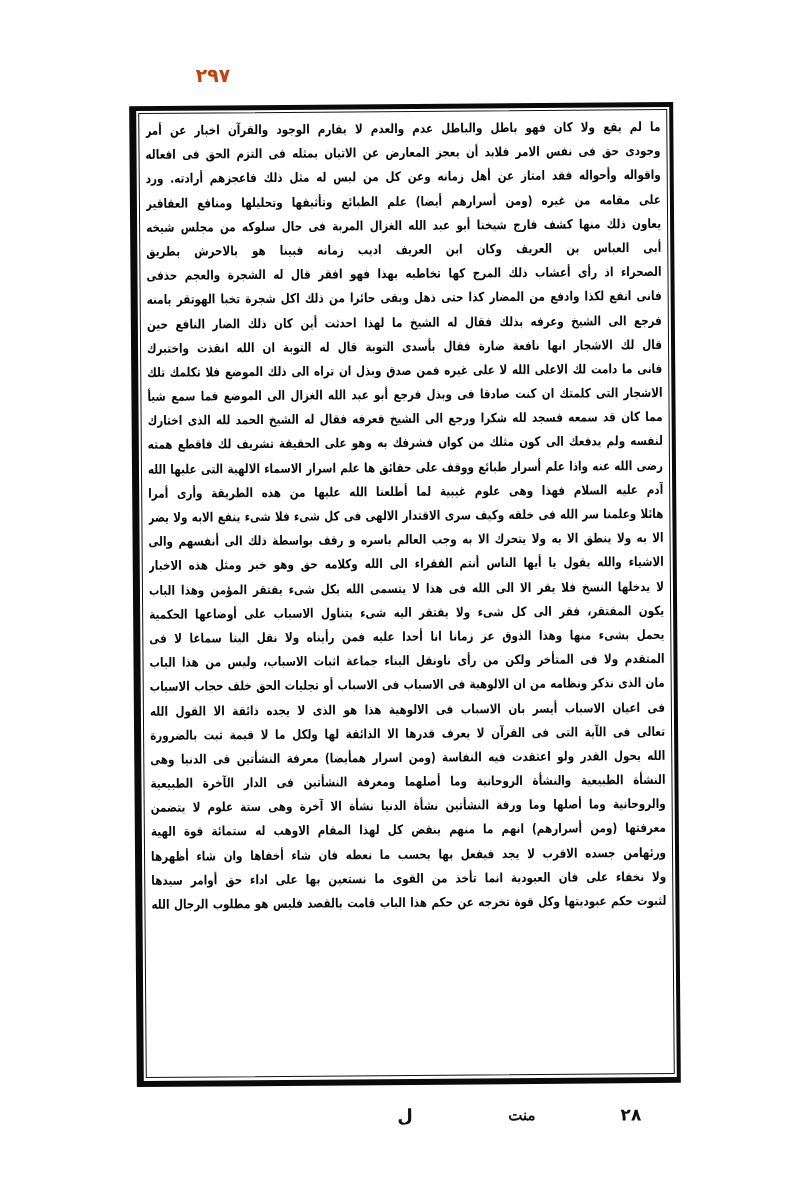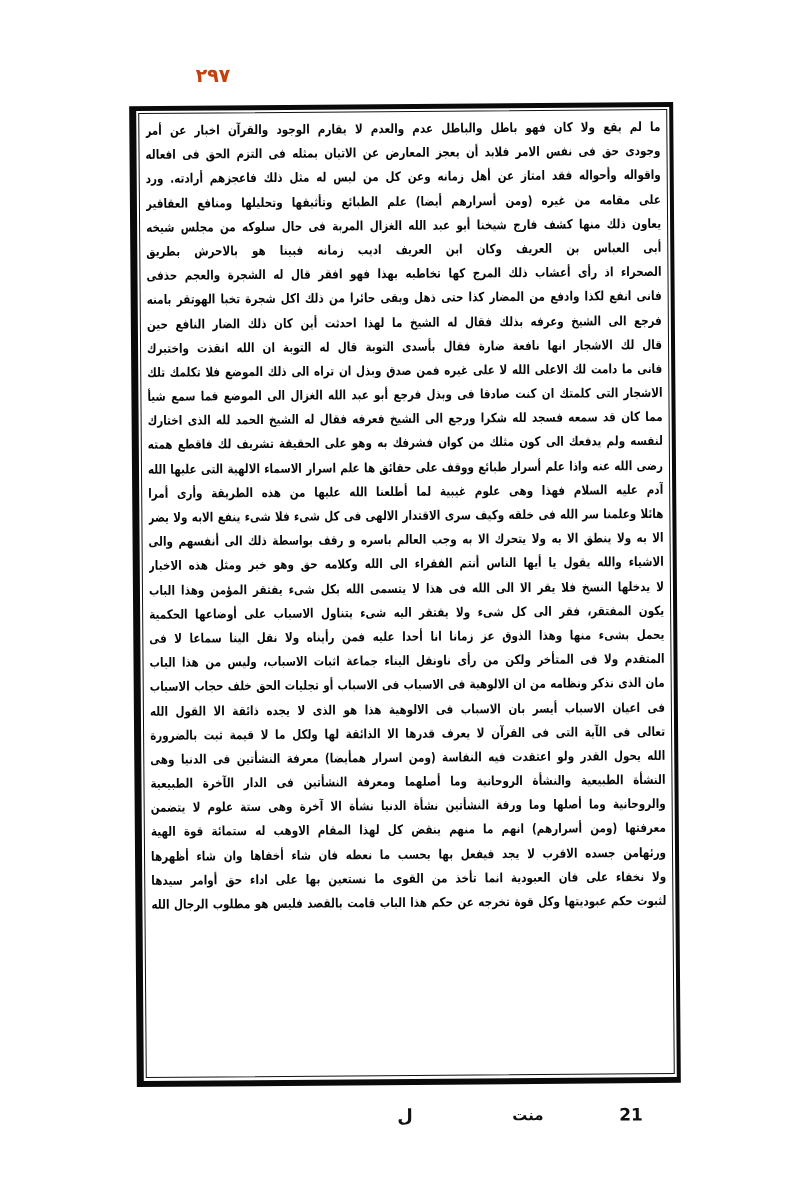--- a/index.html
+++ b/index.html
@@ -80,21 +80,21 @@
     direction:rtl;
     transform:rotate(-0.4deg);
   }
   .footer-mark{
     position:absolute;top:0;
     font-family:"DejaVu Sans",sans-serif;
     font-size:16px;font-weight:700;color:#101010;
     line-height:24px;text-align:center;
   }
   #quire-number{right:16px;width:60px;font-size:17px;}
-  #catchword-mark{right:116px;width:66px;font-size:15px;}
+  #catchword-mark{right:122px;width:66px;font-size:15px;font-family:Liberation Serif, serif;}
   #register-mark{right:252px;width:40px;font-size:18px;}
 </style>
 </head>
 <body>
 
 <div id="page-number">٢٩٧</div>
 
 <div id="frame">
   <div id="frame-outer"></div>
   <div id="frame-inner"></div>
@@ -131,16 +131,16 @@
       <div class="line"><span>النشأة الطبيعية والنشأة الروحانية وما أصلهما ومعرفة النشأتين فى الدار الآخرة الطبيعية</span></div>
       <div class="line"><span>والروحانية وما أصلها وما ورفة النشأتين نشأة الدنيا نشأة الا آخرة وهى ستة علوم لا يتضمن</span></div>
       <div class="line"><span>معرفتها (ومن أسرارهم)  انهم ما منهم ينقض كل لهذا المقام الاوهب له ستمائة قوة الهية</span></div>
       <div class="line"><span>ورئهامن جسده الاقرب لا يجد فيفعل بها بحسب ما نعطه  فان شاء أخفاها وان شاء أظهرها</span></div>
       <div class="line"><span>ولا نخفاء على فان العبودية انما تأخذ من القوى ما نستعين بها على اداء حق أوامر سيدها</span></div>
       <div class="line"><span>لثبوت حكم عبوديتها وكل قوة تخرجه عن حكم هذا الباب قامت بالقصد فليس هو مطلوب الرجال الله</span></div>
     </div>
 </div>
 
 <div id="footer">
-  <div class="footer-mark" id="quire-number">21</div>
+  <div class="footer-mark" id="quire-number">٢٨</div>
   <div class="footer-mark" id="catchword-mark">منت</div>
   <div class="footer-mark" id="register-mark">ل</div>
 </div>
 
 </body></html>

